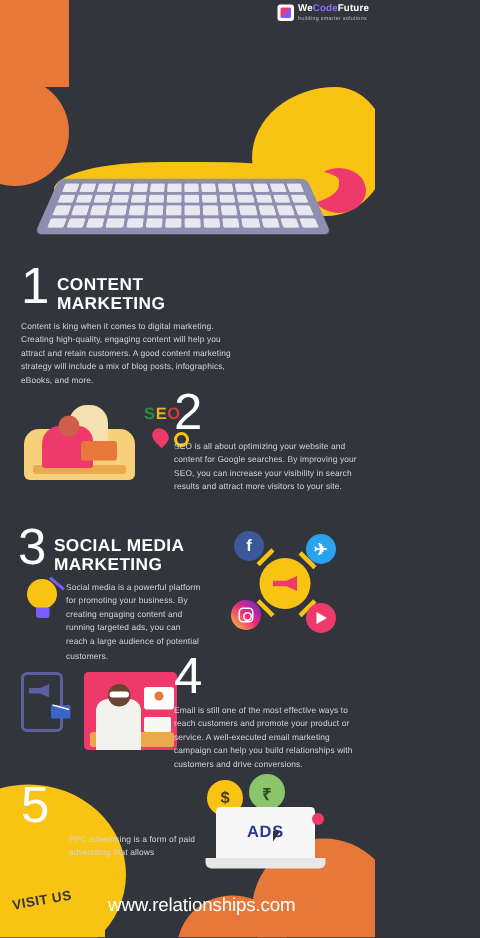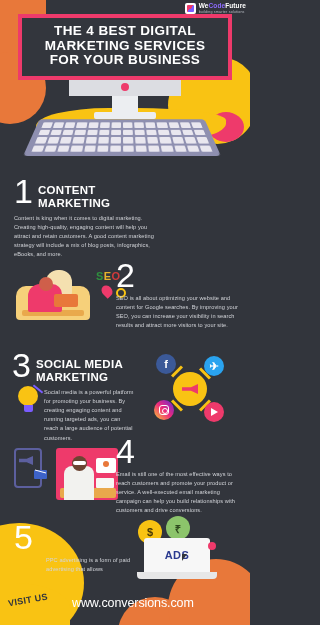--- a/index.html
+++ b/index.html
@@ -161,28 +161,20 @@
   <div class="yellow-strip"></div>
 
   <div class="logo">
     <div class="logo-mark"></div>
     <div class="logo-txt">
       <div class="logo-name"><span>We</span><span class="mid">Code</span><span>Future</span></div>
       <div class="logo-tag">building smarter solutions</div>
     </div>
   </div>
 
-  <div class="monitor">
-    <div class="screen">
-      <div class="title">THE 4 BEST DIGITAL MARKETING SERVICES FOR YOUR BUSINESS</div>
-    </div>
-    <div class="mon-neck"></div>
-    <div class="mon-stand"></div>
-    <div class="mon-base"></div>
-  </div>
   <div class="keyboard">
     <div class="krow">
         <i class="key"></i>
         <i class="key"></i>
         <i class="key"></i>
         <i class="key"></i>
         <i class="key"></i>
         <i class="key"></i>
         <i class="key"></i>
         <i class="key"></i>
@@ -343,16 +335,16 @@
     <div class="lp-base"></div>
   </div>
 
   <div class="yellow-bottom-blob"></div>
   <div class="orange-bottom-2"></div>
   <div class="orange-bottom-1"></div>
 
   <div class="footer">
     <div class="visit-shape"></div>
     <div class="visit-txt">VISIT US</div>
-    <div class="url">www.conversions.com</div>
+    <div class="url">www.relationships.com</div>
   </div>
 
 </div>
 
 </body></html>

